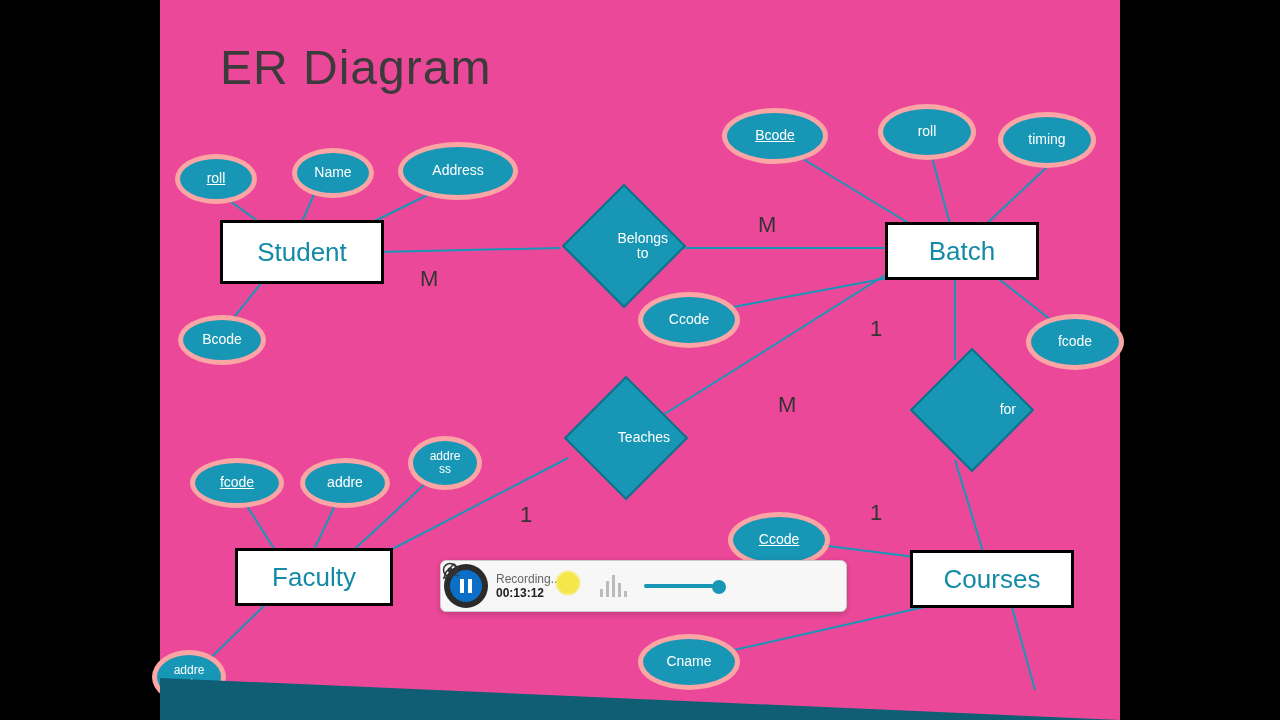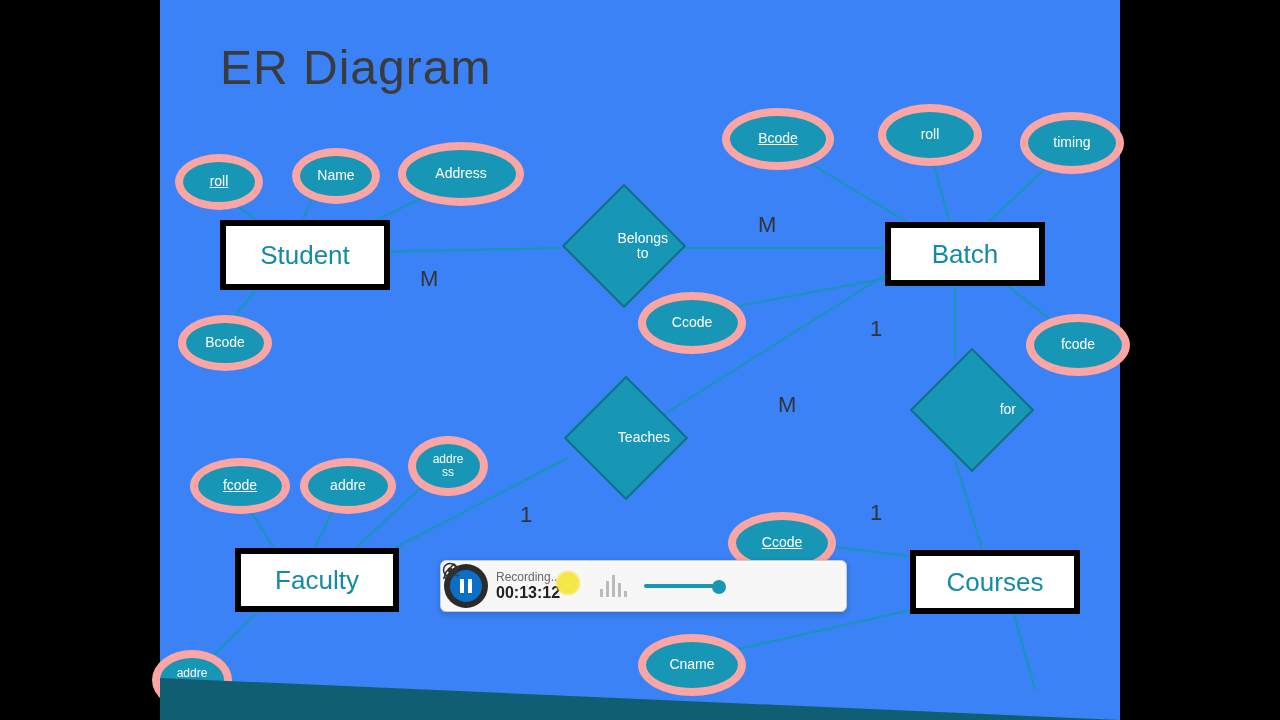--- a/index.html
+++ b/index.html
@@ -1,33 +1,33 @@
 <!DOCTYPE html>
 <html><head>
 <meta charset="utf-8">
 <style>
   html,body{margin:0;padding:0;width:1280px;height:720px;background:#000;font-family:"Segoe UI",Arial,sans-serif;overflow:hidden}
-  #stage{position:absolute;left:160px;top:0;width:960px;height:720px;background:#3b82f6}
+  #stage{position:absolute;left:160px;top:0;width:960px;height:720px;background:#ec4899}
   svg{position:absolute;left:0;top:0}
   .title{position:absolute;left:60px;top:40px;font-size:48px;color:#3b3b3b;letter-spacing:1px}
   .title::after{content:attr(data-shadow);position:absolute;left:2px;top:2px;color:#bbb;z-index:-1}
-  .entity{position:absolute;background:#fff;border:6px solid #000000;color:#138aa6;font-size:26px;display:flex;align-items:center;justify-content:center}
-  .attr{position:absolute;background:#1797b5;border:8px solid #fca5a5;color:#fff;font-size:14px;border-radius:50%;display:flex;align-items:center;justify-content:center;text-align:center;line-height:1.1}
+  .entity{position:absolute;background:#fff;border:3px solid #000000;color:#138aa6;font-size:26px;display:flex;align-items:center;justify-content:center}
+  .attr{position:absolute;background:#1797b5;border:5px solid #fca5a5;color:#fff;font-size:14px;border-radius:50%;display:flex;align-items:center;justify-content:center;text-align:center;line-height:1.1}
   .attr.key{text-decoration:underline}
   .rel{position:absolute;width:120px;height:120px;display:flex;align-items:center;justify-content:flex-end}
   .rel .diamond{position:absolute;width:84px;height:84px;background:#1797b5;border:2px solid #0e6f87;transform:rotate(45deg)}
   .rel .lbl{position:relative;color:#fff;font-size:14px;text-align:center;line-height:1.1}
   .card{position:absolute;font-size:22px;color:#333}
   
   .rec{position:absolute;left:280px;top:560px;width:405px;height:50px;background:#f7f7f7;border:1px solid #ccc;border-radius:6px;box-shadow:0 2px 6px rgba(0,0,0,.2);display:flex;align-items:center}
   .rec .pausewrap{width:44px;height:44px;border-radius:50%;background:#2b2b2b;margin:3px 8px 3px 3px;display:flex;align-items:center;justify-content:center}
   .rec .pause{width:32px;height:32px;border-radius:50%;background:#0b6fc7;display:flex;align-items:center;justify-content:center;cursor:pointer}
   .rec .pause span{display:inline-block;width:4px;height:14px;background:#fff;margin:0 2px}
   .rec .txt{display:flex;flex-direction:column;font-size:12px;color:#666;min-width:90px}
-  .rec .txt .t2{font-size:16px;color:#222;font-weight:600}
+  .rec .txt .t2{font-size:12px;color:#222;font-weight:600}
   .rec .bars{width:30px;height:22px;margin:0 14px;display:flex;align-items:flex-end;gap:3px}
   .rec .bars span{display:inline-block;width:3px;background:#bbb}
   .rec .slider{width:80px;height:4px;background:#c9e7f3;border-radius:2px;margin-right:14px;position:relative}
   .rec .slider::after{content:"";position:absolute;left:0;top:0;height:4px;width:70px;background:#1797b5;border-radius:2px}
   .rec .knob{position:absolute;left:68px;top:-4px;width:10px;height:10px;border:2px solid #1797b5;background:#1797b5;border-radius:50%}
   .rec .ico{width:22px;height:22px;margin:0 6px;display:flex;align-items:center;justify-content:center;color:#333;cursor:pointer}
   .cursor{position:absolute;left:395px;top:570px;width:26px;height:26px;border-radius:50%;background:radial-gradient(circle,#f5e74a 0%,#f5e74a 55%,rgba(245,231,74,0) 75%)}
   .footer-tri{position:absolute;left:0;bottom:0;width:0;height:0;border-left:0 solid transparent;border-right:960px solid transparent;border-bottom:42px solid #0f5e74}
   
   div{user-select:none}
@@ -102,21 +102,21 @@
   <div class="card" style="left:710px;top:316px">1</div>
   <div class="card" style="left:710px;top:500px">1</div>
 
   <div class="attr key" style="left:15px; top:154px;width:72px;height:40px">roll</div>
   <div class="attr" style="left:132px;top:148px;width:72px;height:40px">Name</div>
   <div class="attr" style="left:238px;top:142px;width:110px;height:48px">Address</div>
   <div class="attr" style="left:18px; top:315px;width:78px;height:40px">Bcode</div>
 
   <div class="attr key" style="left:562px;top:108px;width:96px;height:46px">Bcode</div>
   <div class="attr" style="left:718px;top:104px;width:88px;height:46px">roll</div>
-  <div class="attr" style="left:860px;top:112px;width:88px;height:46px">timing</div>
+  <div class="attr" style="left:838px;top:112px;width:88px;height:46px">timing</div>
   <div class="attr" style="left:478px;top:292px;width:92px;height:46px">Ccode</div>
   <div class="attr" style="left:866px;top:314px;width:88px;height:46px">fcode</div>
 
   <div class="attr key" style="left:30px; top:458px;width:84px;height:40px">fcode</div>
   <div class="attr" style="left:140px;top:458px;width:80px;height:40px">addre</div>
   <div class="attr" style="left:248px;top:436px;width:64px;height:44px;font-size:12px;white-space:pre">addre
 ss</div>
   <div class="attr" style="left:-8px;top:650px;width:64px;height:44px;font-size:12px;white-space:pre">addre
 ct</div>
 

